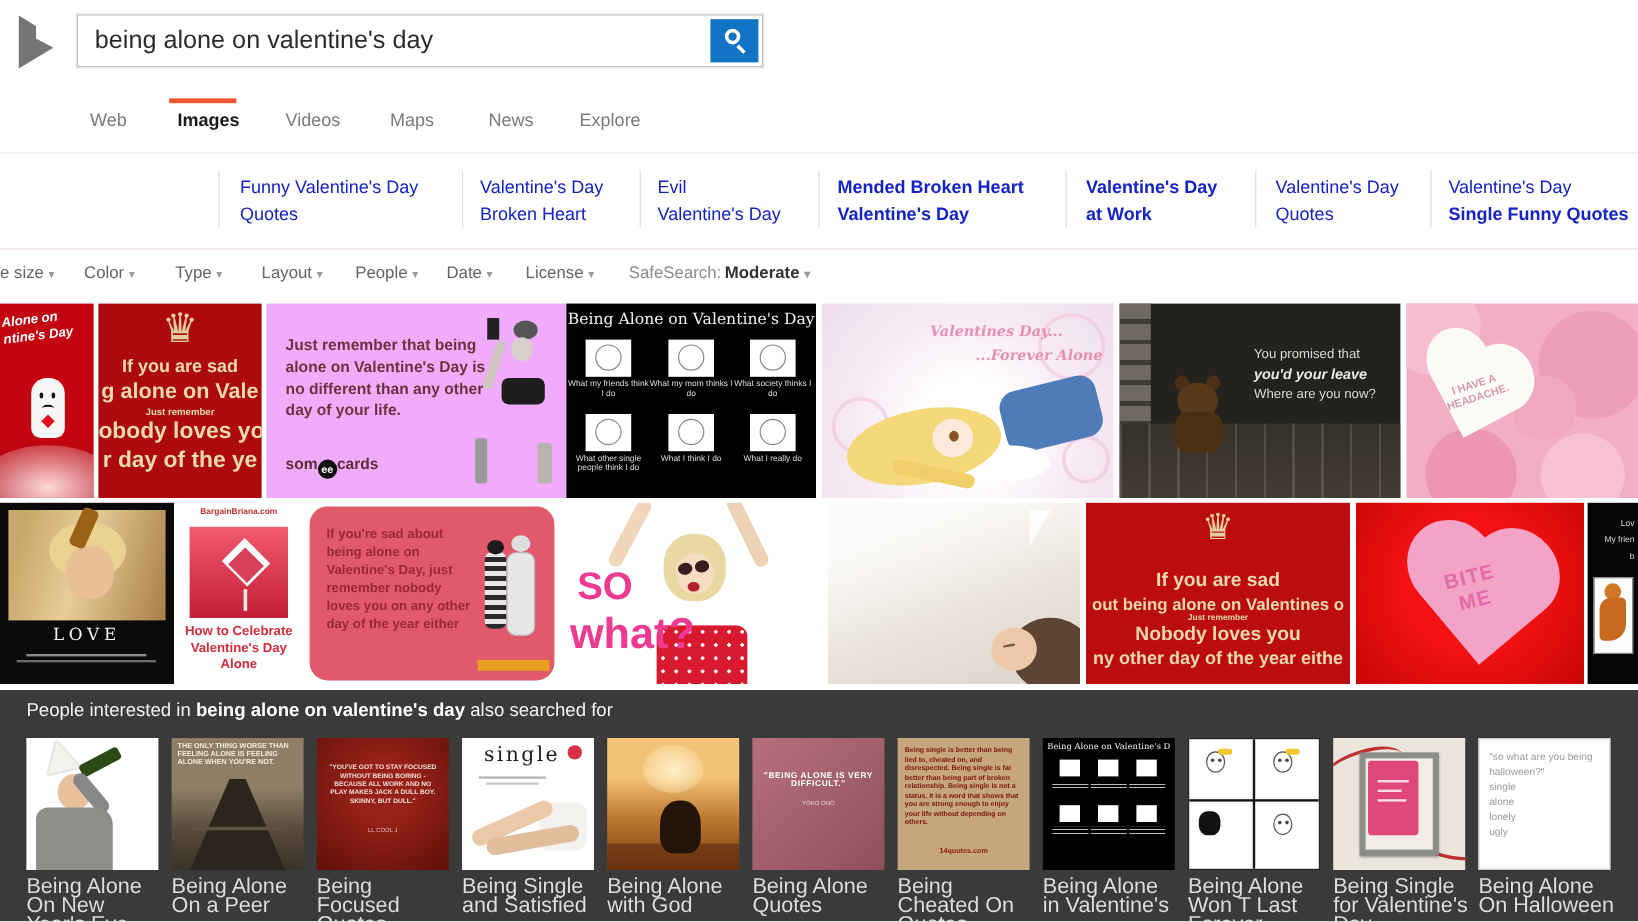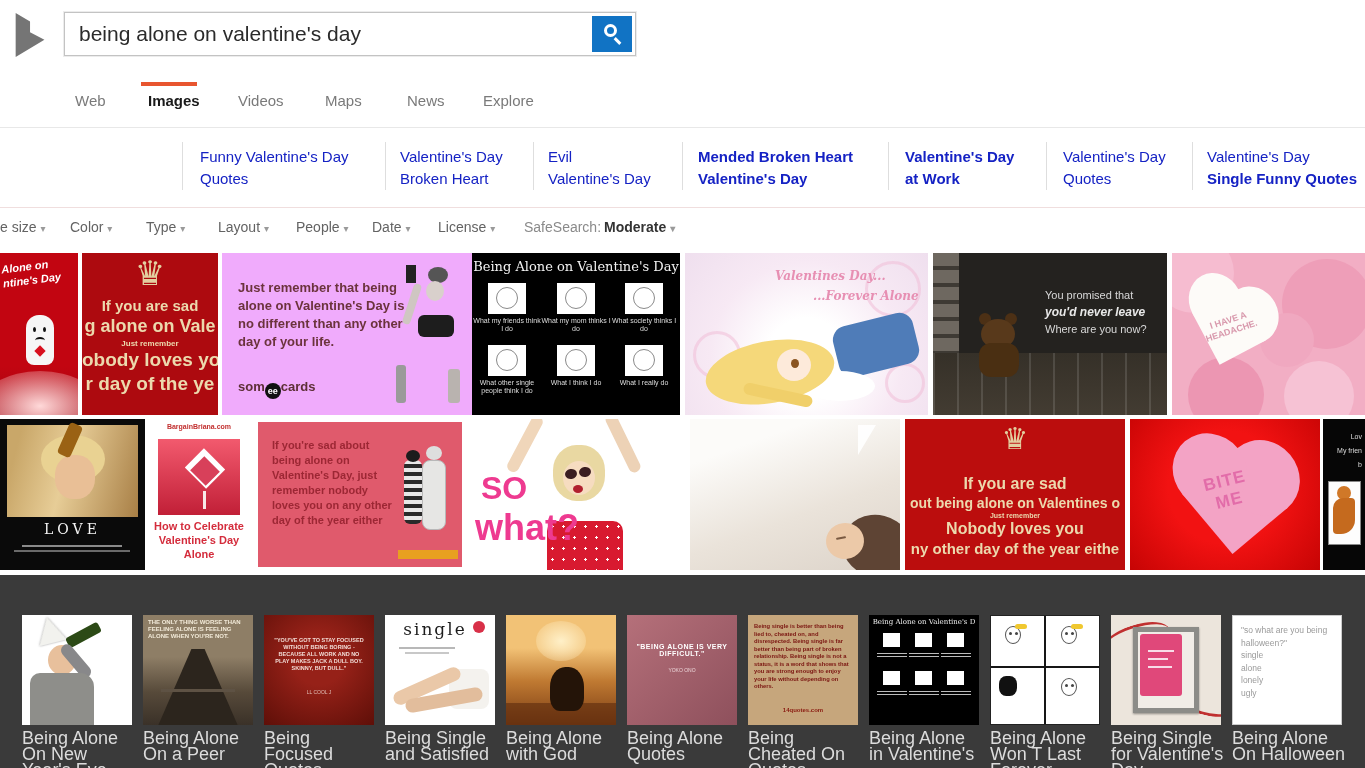--- a/index.html
+++ b/index.html
@@ -149,21 +149,21 @@
   #t21 .site { left:0; top:4px; width:100%; text-align:center; color:#c23030; font-size:7px; font-weight:bold; }
   #t21 .sq { left:10px; top:20px; width:82px; height:76px; background:linear-gradient(#f25a6e,#c11f37); }
   #t21 .ho { left:32px; top:16px; width:30px; height:27px; background:#fff; transform:rotate(45deg); }
   #t21 .hi { left:36px; top:22px; width:22px; height:20px; background:#d8405a; transform:rotate(45deg); }
   #t21 .stick { left:45px; top:52px; width:3px; height:18px; background:#f8e8e8; }
   #t21 .cap { left:0; top:100px; width:100%; text-align:center; color:#d42c3c; font-weight:bold;
     font-size:11px; line-height:14px; }
 
   
   #t22 { left:255px; width:210px; background:#fff; }
-  #t22 .card { left:3px; top:3px; right:3px; bottom:3px; background:#e05a6c; }
+  #t22 .card { left:3px; top:3px; right:3px; bottom:3px; background:#e05a6c;border-radius:15px; }
   #t22 .txt { left:14px; top:16px; width:122px; color:#9c2734; font-size:11px; font-weight:bold; line-height:15px; }
   #t22 .g-hair { left:148px; top:28px; width:14px; height:12px; background:#1c1c1c; border-radius:50%; }
   #t22 .g-body { left:146px; top:38px; width:18px; height:64px; border-radius:6px;
     background:repeating-linear-gradient(0deg,#2a2a2a 0 4px,#e8e8e8 4px 8px); }
   #t22 .b-head { left:168px; top:24px; width:16px; height:14px; background:#dedede; border-radius:50%; }
   #t22 .b-body { left:164px; top:38px; width:24px; height:70px; background:#e6e6e4; border-radius:8px;
     border:1px solid #b8b8b8; }
   #t22 .strip { left:140px; top:128px; width:60px; height:9px; background:#e8a020; }
 
   
@@ -424,21 +424,21 @@
   </div>
 
   <div id="t15" class="tile r1">
     <div class="abs wall"></div>
     <div class="abs floor"></div>
     <div class="abs earL" style="left:46px"></div>
     <div class="abs earR" style="left:72px"></div>
     <div class="abs head"></div>
     <div class="abs body"></div>
     <div class="abs l1">You promised that</div>
-    <div class="abs l2">you'd never leave</div>
+    <div class="abs l2">you'd your leave</div>
     <div class="abs l3">Where are you now?</div>
   </div>
 
   <div id="t16" class="tile r1">
     <div class="c" style="left:-18px; top:-20px; width:80px; height:80px; background:#f6bcd0"></div>
     <div class="c" style="left:110px; top:6px; width:90px; height:90px; background:#ee9eb8"></div>
     <div class="c" style="left:16px; top:104px; width:76px; height:76px; background:#ec96b2"></div>
     <div class="c" style="left:112px; top:108px; width:70px; height:70px; background:#f6c2d4"></div>
     <div class="c" style="left:88px; top:60px; width:54px; height:54px; background:#f0a8c0"></div>
     <div class="heart wheart"></div>
@@ -525,20 +525,21 @@
     <div class="f" style="top:14px">Lov</div>
     <div class="f" style="top:28px">My frien</div>
     <div class="f" style="top:42px">b</div>
     <div class="abs box">
       <div class="abs mk1"></div>
       <div class="abs mk2"></div>
     </div>
   </div>
 
   <div id="band" class="abs">
+    <div id="band-header"><span>People interested in </span><b>being alone on valentine's day</b><span> also searched for</span></div>
 
     <div id="b1" class="thumb" style="left:22px">
       <div class="hat"></div>
       <div class="head"></div>
       <div class="bottle"></div>
       <div class="arm"></div>
       <div class="body"></div>
     </div>
     <div id="b2" class="thumb" style="left:143px">
       <div class="q">THE ONLY THING WORSE THAN FEELING ALONE IS FEELING ALONE WHEN YOU'RE NOT.</div>

